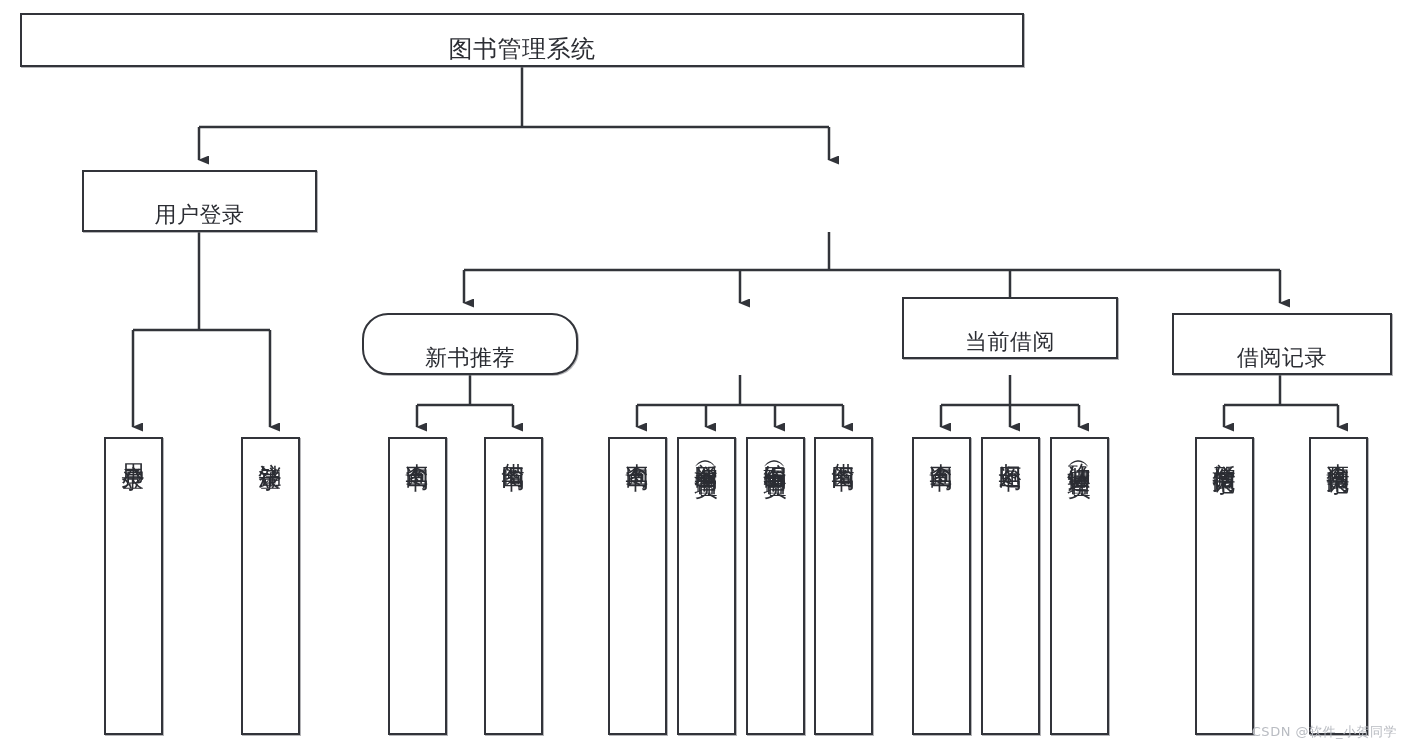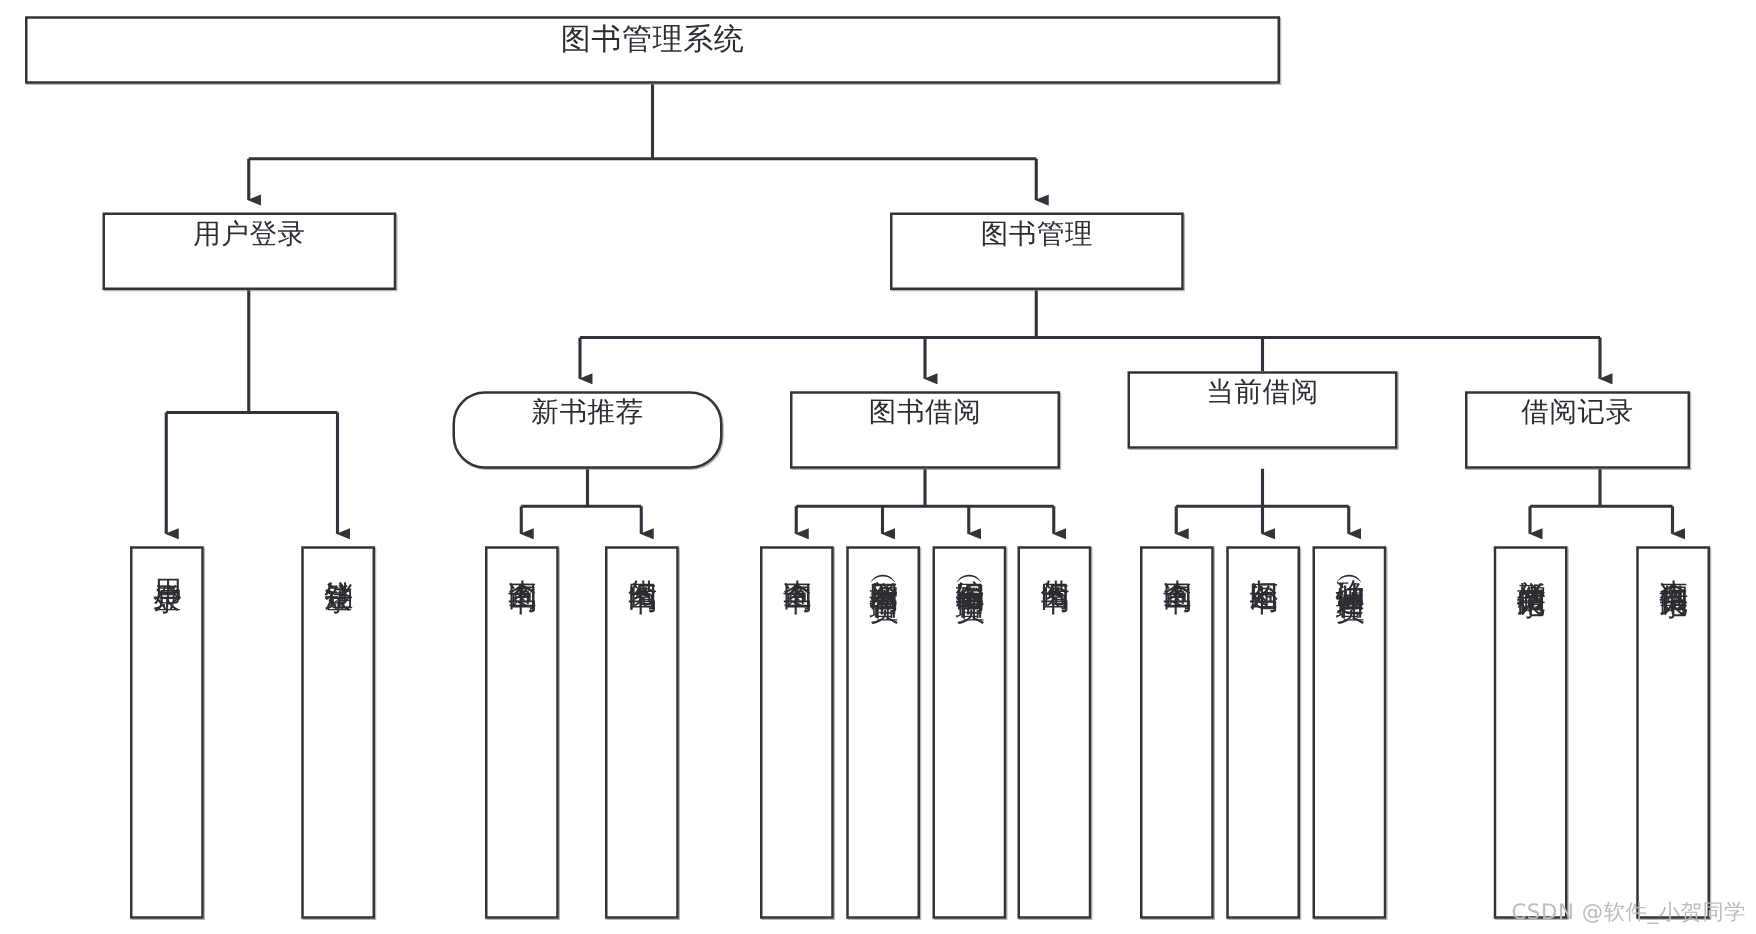--- a/index.html
+++ b/index.html
@@ -25,21 +25,21 @@
     width: 1405px;
     height: 747px;
     pointer-events: none;
   }
   .node {
     position: absolute;
     box-sizing: border-box;
     background: #ffffff;
     border: 2px solid #32343a;
     display: flex;
-    align-items: flex-start;
+    align-items: flex-end;
     justify-content: center;
     box-shadow: 1px 1px 0 0 rgba(120,120,125,0.55);
   }
   .node-label {
     color: #2b2d33;
     letter-spacing: 0.5px;
     white-space: nowrap;
   }
   
   .node-root .node-label {
@@ -61,21 +61,21 @@
     text-orientation: upright;
     line-height: 1.05;
     letter-spacing: 2px;
     white-space: normal;
     max-height: 100%;
   }
   .watermark {
     position: absolute;
     right: 8px;
     bottom: 6px;
-    font-size: 17px;
+    font-size: 13px;
     color: #b9bcc2;
     letter-spacing: 0.5px;
     white-space: nowrap;
     pointer-events: none;
   }
 </style>
 </head>
 <body>
 
 <div id="diagram-root">
@@ -131,37 +131,31 @@
   </svg>
 
   <div class="node node-root" style="left:20px; top:13px; width:1004px; height:54px;">
     <span class="node-label">图书管理系统</span>
   </div>
 
   <div class="node node-branch" style="left:82px; top:170px; width:235px; height:62px;">
     <span class="node-label">用户登录</span>
   </div>
 
-  <div class="node node-branch" style="left:712px; top:170px; width:235px; height:62px;">
-    <span class="node-label">图书管理</span>
-  </div>
 
   <div class="node node-branch" style="left:362px; top:313px; width:216px; height:62px;border-radius:26px;">
     <span class="node-label">新书推荐</span>
   </div>
 
-  <div class="node node-branch" style="left:632px; top:313px; width:216px; height:62px;">
-    <span class="node-label">图书借阅</span>
-  </div>
 
   <div class="node node-branch" style="left:902px; top:297px; width:216px; height:62px;">
     <span class="node-label">当前借阅</span>
   </div>
 
-  <div class="node node-branch" style="left:1172px; top:313px; width:180px; height:62px;font-family:Liberation Mono, monospace;">
+  <div class="node node-branch" style="left:1172px; top:313px; width:220px; height:62px;font-family:Liberation Mono, monospace;">
     <span class="node-label">借阅记录</span>
   </div>
 
   <div class="node node-leaf" style="left:104px; top:437px; width:59px; height:298px;">
     <span class="node-label">用户登录</span>
   </div>
   <div class="node node-leaf" style="left:241px; top:437px; width:59px; height:298px;">
     <span class="node-label">注销登录</span>
   </div>
 

